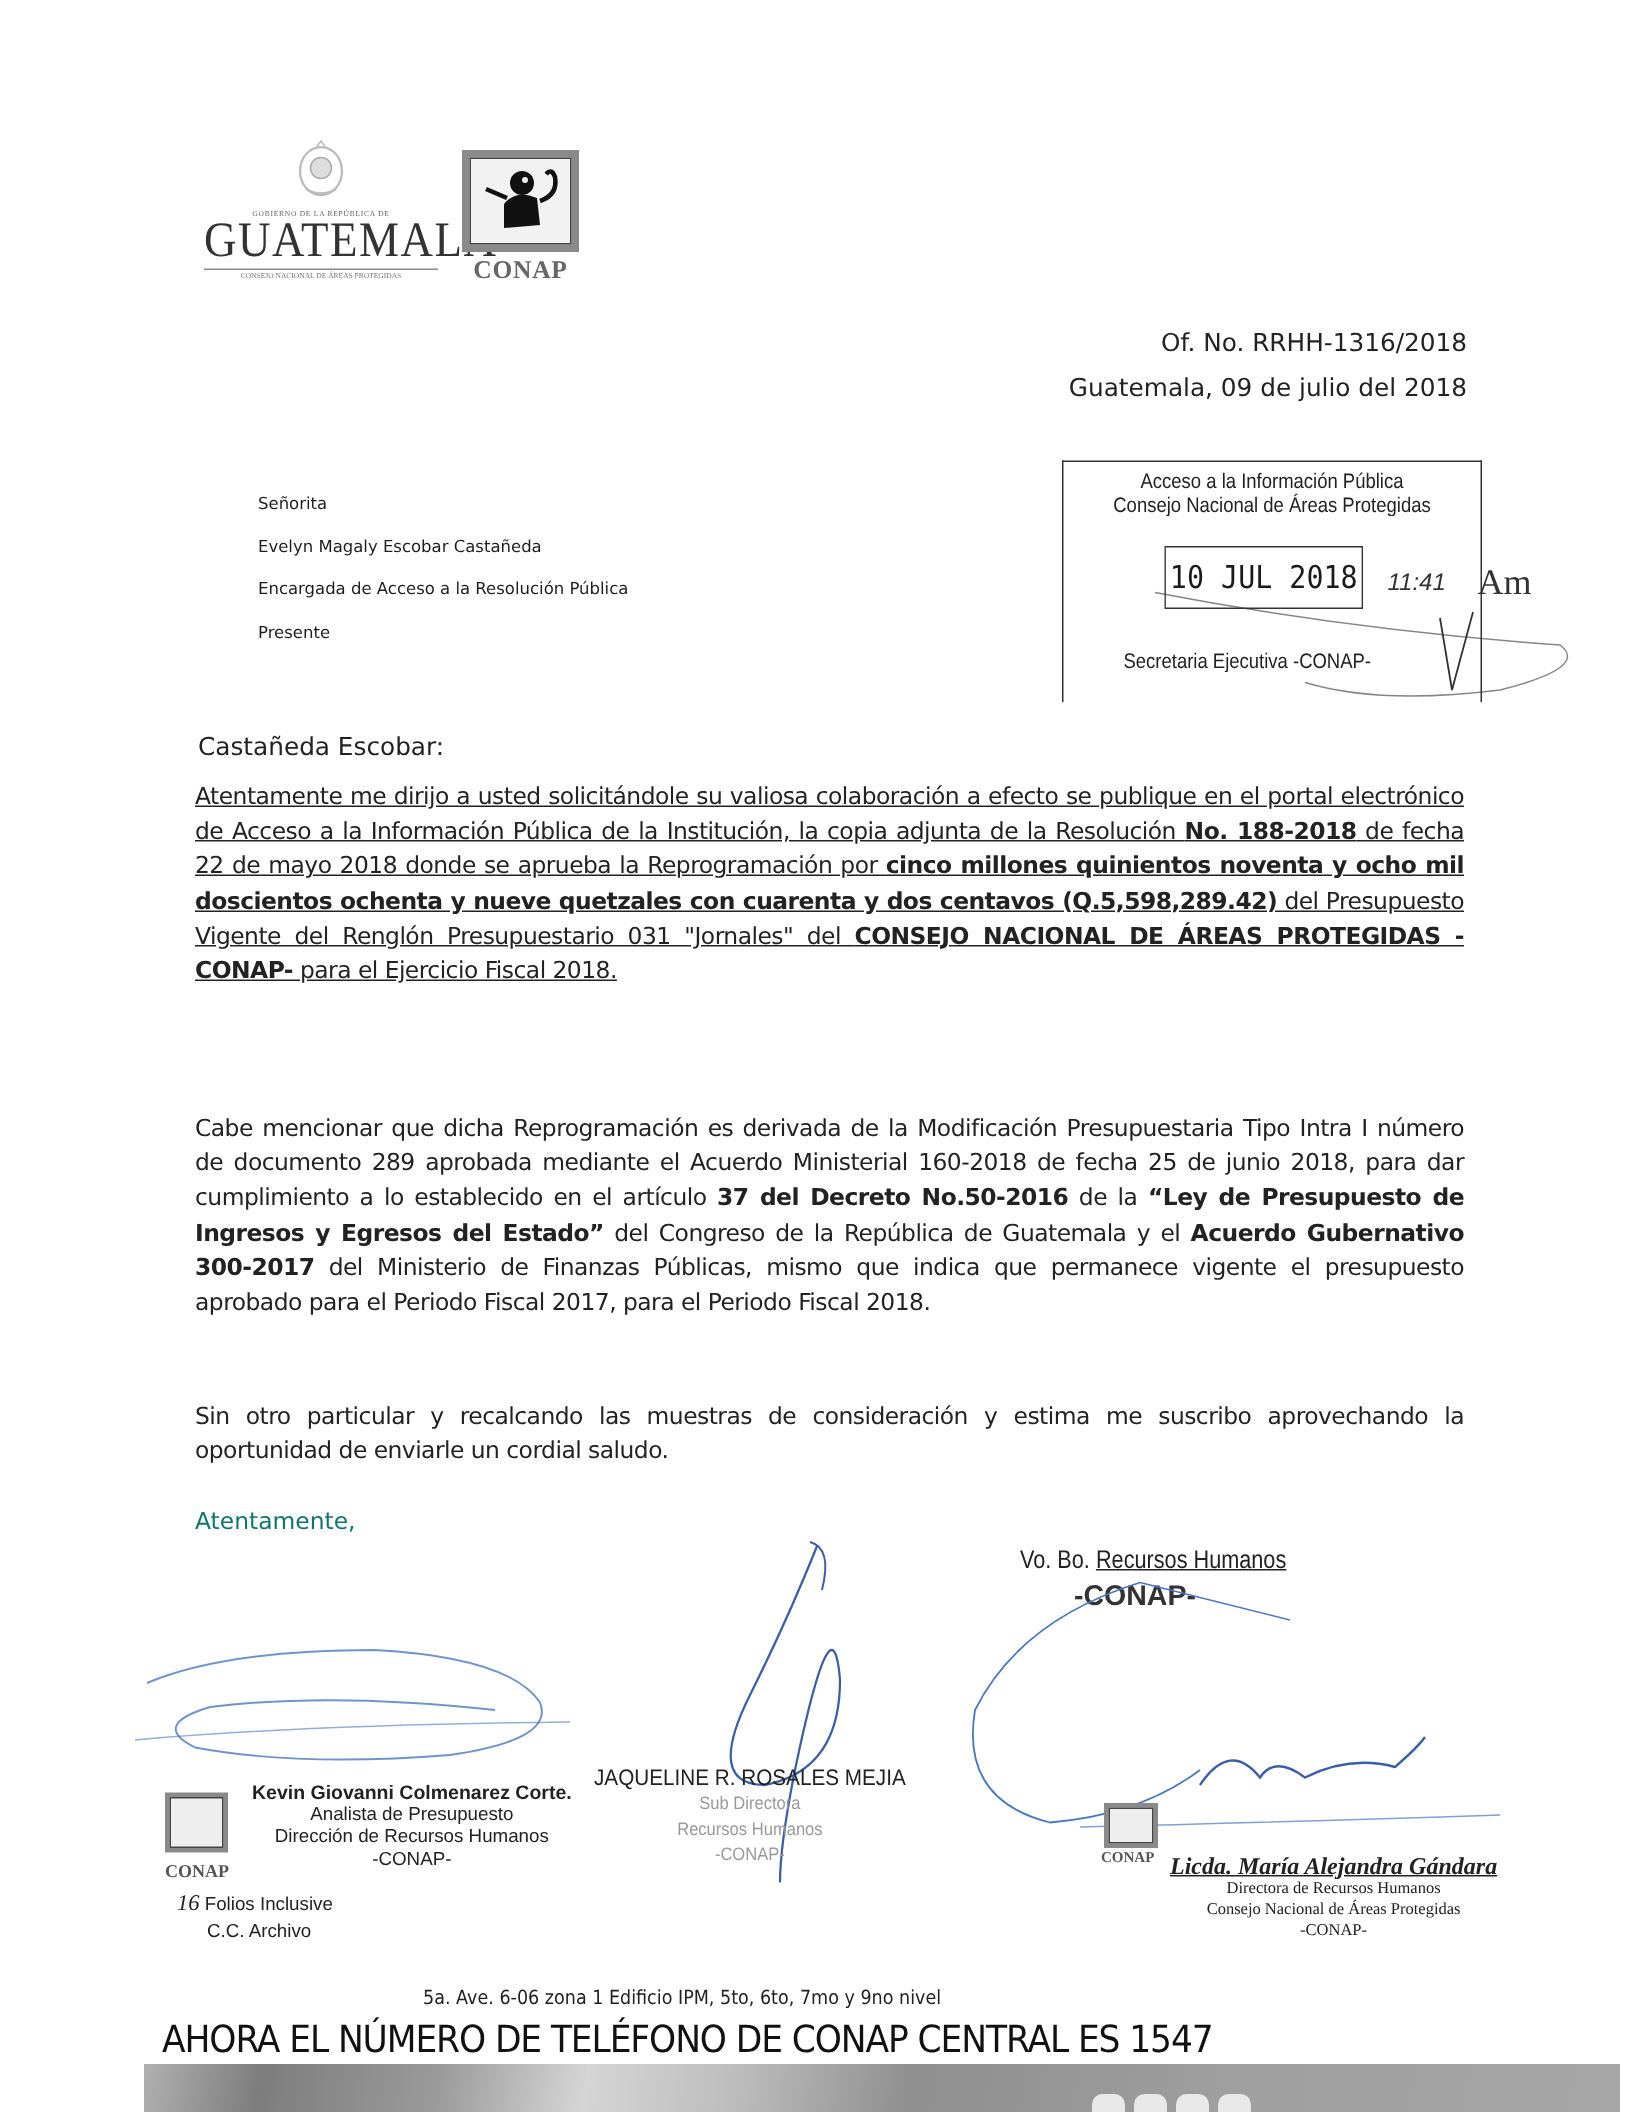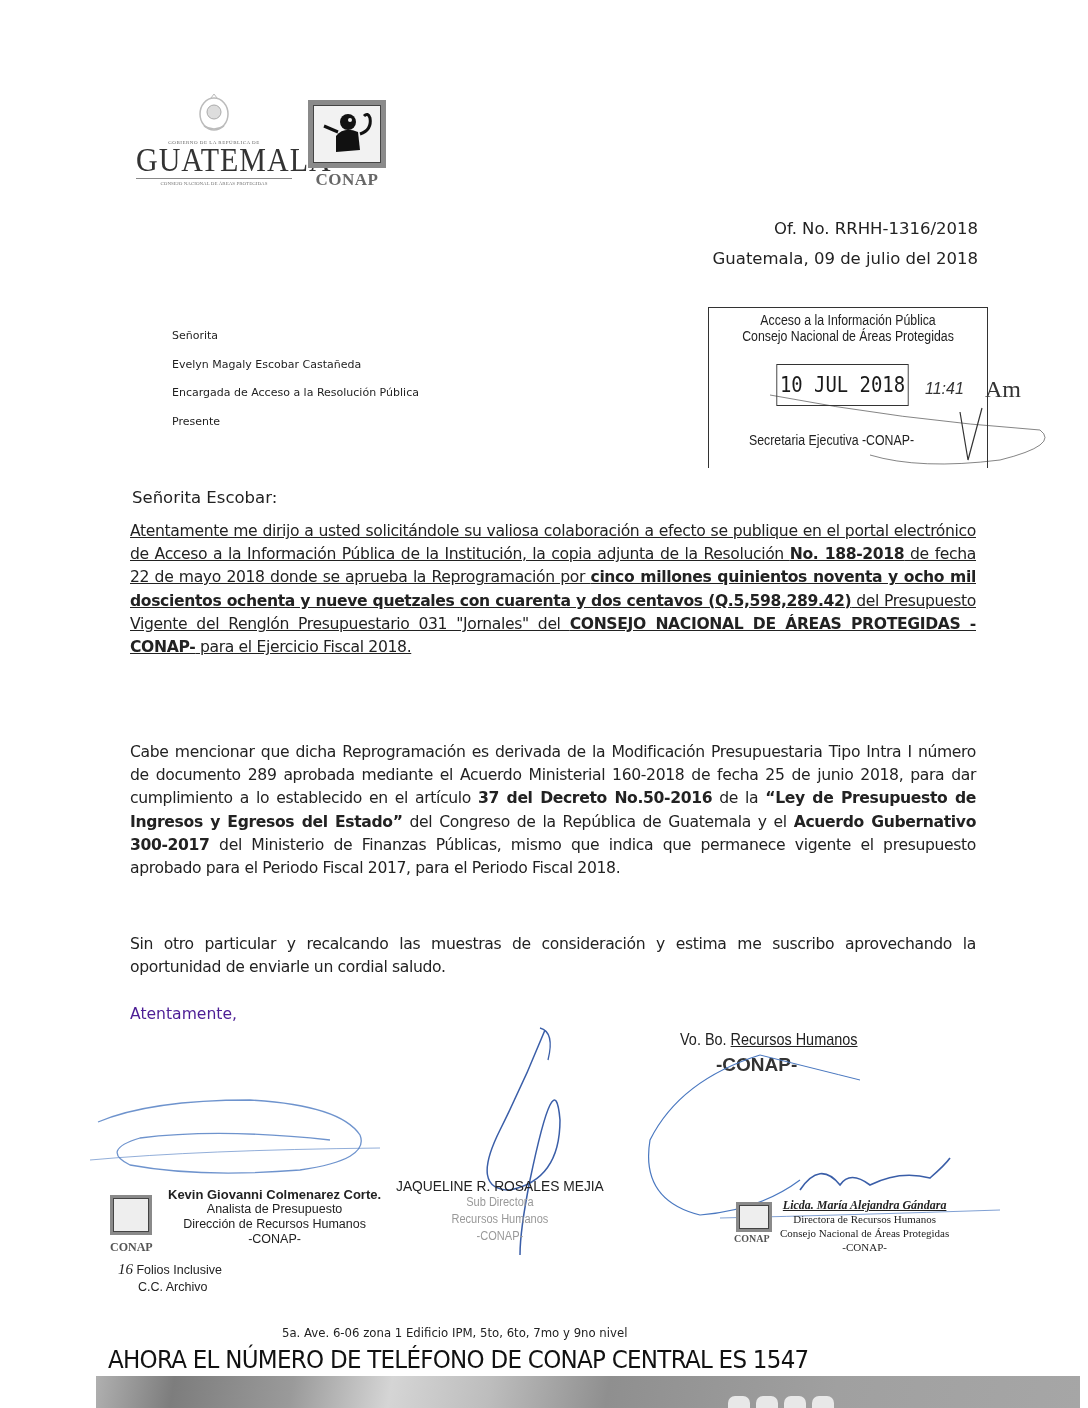--- a/index.html
+++ b/index.html
@@ -32,21 +32,21 @@
   
   .addressee { left: 132px; top: 322px; font-family: "DejaVu Sans", sans-serif; font-weight: normal; font-size: 11px; line-height: 28.5px; color: #1e1e1e; margin-left: 40px; }
   .salutation { left: 132px; top: 488px; font-family: "DejaVu Sans", sans-serif; font-size: 16.5px; color: #222; }
 
   
   .para { left: 130px; width: 846px; font-family: "DejaVu Sans", sans-serif; font-size: 15.6px; line-height: 23.2px; color: #222; text-align: justify; letter-spacing: -0.35px; }
   .para b { font-weight: bold; }
   .p1 { top: 520px; text-decoration: underline; }
   .p2 { top: 741px; }
   .p3 { top: 933px; }
-  .closing { left: 130px; top: 1005px; font-family: "DejaVu Sans", sans-serif; font-size: 15.6px; color: #4c1d95; }
+  .closing { left: 130px; top: 1005px; font-family: "DejaVu Sans", sans-serif; font-size: 15.6px; color: #0f766e; }
 
   
   .vobo { left: 680px; top: 1030px; font-family: "Liberation Sans", sans-serif; font-size: 17px; color: #222; transform: scaleX(0.85); transform-origin: left; }
   .vobo-u { text-decoration: underline; }
   .vobo-conap { left: 716px; top: 1054px; font-family: "Liberation Sans", sans-serif; font-weight: bold; font-size: 19px; color: #333; }
 
   
   svg.sig { position: absolute; left: 0; top: 0; pointer-events: none; }
 
   .sig1 { left: 168px; top: 1187px; font-family: "Liberation Sans", sans-serif; font-size: 12.5px; color: #222; text-align: center; line-height: 15px; }
@@ -59,21 +59,21 @@
   .folios { left: 118px; top: 1261px; font-family: "Liberation Sans", sans-serif; font-size: 12.5px; color: #222; }
   .folios-hand { font-family: "Liberation Serif", serif; font-style: italic; font-size: 15px; }
   .cc { left: 138px; top: 1280px; font-family: "Liberation Sans", sans-serif; font-size: 12.5px; color: #222; }
 
   .sig2 { left: 396px; top: 1177px; font-family: "Liberation Sans", sans-serif; font-size: 15px; color: #222; text-align: center; line-height: 17px; transform: scaleX(0.92); transform-origin: left; }
   .sig2 .faint { color: #999; font-size: 12px; }
 
   .logo-c { left: 736px; top: 1202px; width: 36px; height: 30px; }
   .logo-c-text { left: 734px; top: 1233px; font-size: 10px; }
   .sig3 { left: 780px; top: 1198px; font-family: "Liberation Serif", serif; font-size: 11px; color: #222; text-align: center; line-height: 14px; }
-  .sig3 .nm { font-style: italic; font-weight: bold; font-size: 12px; text-decoration: underline; }
+  .sig3 .nm { font-style: italic; font-weight: bold; font-size: 16px; text-decoration: underline; margin-top: 40px; }
 
   
   .addr { left: 282px; top: 1325px; font-family: "DejaVu Sans", sans-serif; font-size: 13px; color: #222; transform: scaleX(0.9); transform-origin: left; }
   .phone { left: 108px; top: 1345px; font-family: "DejaVu Sans", sans-serif; font-size: 25px; color: #111; letter-spacing: -0.8px; transform: scaleX(0.92); transform-origin: left; }
   .band { left: 96px; top: 1376px; width: 984px; height: 32px; background: linear-gradient(100deg, #b0b0b0 0%, #7d7d7d 8%, #9a9a9a 20%, #d5d5d5 30%, #bdbdbd 40%, #8f8f8f 52%, #a0a0a0 75%, #a6a6a6 100%); }
   .social { position: absolute; top: 20px; width: 22px; height: 14px; background: #e8e8e8; border-radius: 7px 7px 0 0; }
 </style>
 </head>
 <body>
 
@@ -116,21 +116,21 @@
   <div class="stamp-sec stamp-line">Secretaria Ejecutiva -CONAP-</div>
 </div>
 
 <div class="abs addressee">
   <div>Señorita</div>
   <div>Evelyn Magaly Escobar Castañeda</div>
   <div>Encargada de Acceso a la Resolución Pública</div>
   <div>Presente</div>
 </div>
 
-<div class="abs salutation">Señorita Escobar:</div>
+<div class="abs salutation">Castañeda Escobar:</div>
 
 <div class="abs para p1"><span>Atentamente me dirijo a usted solicitándole su valiosa colaboración a efecto se publique en el portal electrónico de Acceso a la Información Pública de la Institución, la copia adjunta de  la Resolución </span><b>No. 188-2018</b><span> de fecha 22 de mayo 2018 donde se aprueba la  Reprogramación por </span><b>cinco millones quinientos noventa y ocho mil doscientos ochenta y nueve quetzales con cuarenta y dos centavos (Q.5,598,289.42)</b><span> del Presupuesto Vigente del Renglón Presupuestario 031 "Jornales" del </span><b>CONSEJO NACIONAL DE ÁREAS PROTEGIDAS - CONAP-</b><span> para el Ejercicio Fiscal 2018.</span></div>
 
 <div class="abs para p2"><span>Cabe mencionar que dicha Reprogramación es derivada de la Modificación Presupuestaria Tipo Intra I número de documento 289 aprobada mediante el Acuerdo Ministerial 160-2018 de fecha 25 de junio 2018, para dar cumplimiento a lo establecido en el artículo </span><b>37 del Decreto No.50-2016</b><span> de la </span><b>“Ley de Presupuesto de Ingresos y Egresos del Estado”</b><span> del Congreso de la República de Guatemala y el </span><b>Acuerdo Gubernativo 300-2017</b><span> del Ministerio de Finanzas Públicas, mismo que indica que permanece vigente el presupuesto aprobado para el Periodo Fiscal 2017, para el Periodo Fiscal  2018.</span></div>
 
 <div class="abs para p3">Sin otro particular y recalcando las muestras de consideración y estima me suscribo  aprovechando la oportunidad de enviarle un cordial saludo.</div>
 <div class="abs closing">Atentamente,</div>
 
 <div class="abs vobo"><span>Vo. Bo. </span><span class="vobo-u">Recursos Humanos</span></div>
 <div class="abs vobo-conap">-CONAP-</div>

